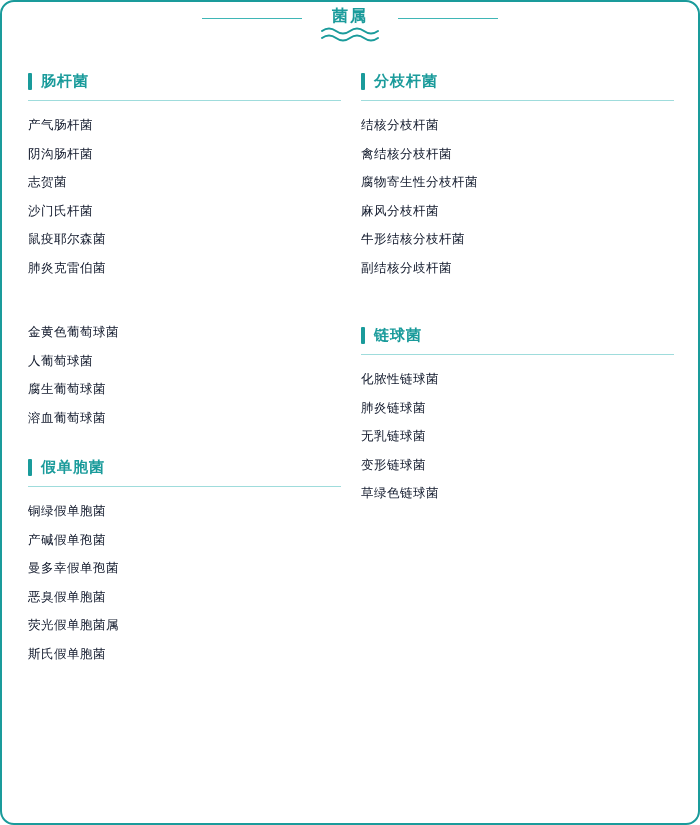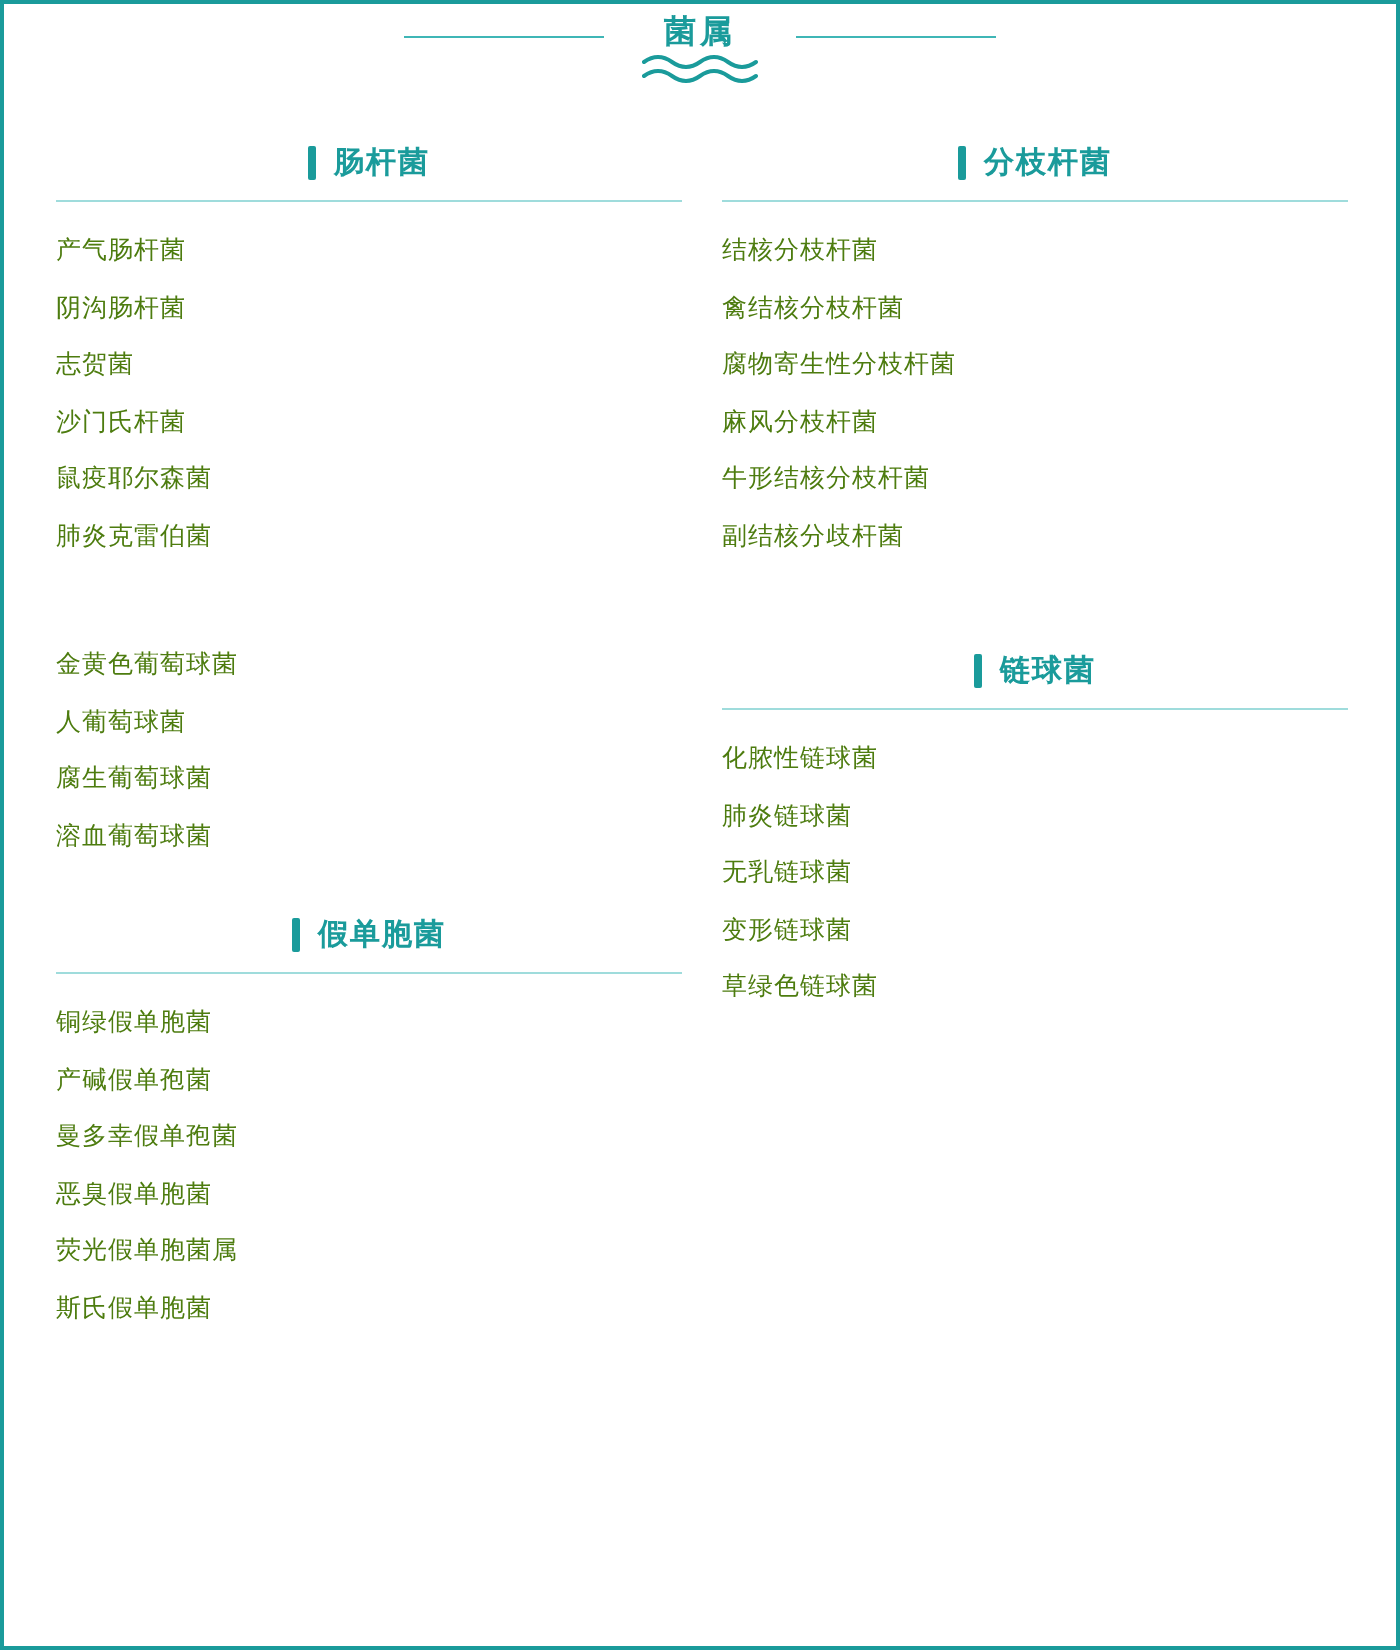--- a/index.html
+++ b/index.html
@@ -14,21 +14,21 @@
     color: #333333;
     overflow: hidden;
   }
 
   .page {
     position: relative;
     width: 700px;
     height: 825px;
     box-sizing: border-box;
     border: 2px solid #1a9b9b;
-    border-radius: 0;
+    border-radius: 14px;
     background: #ffffff;
   }
 
   
   .header {
     position: relative;
     height: 56px;
   }
   .header-rule {
     position: absolute;
@@ -77,21 +77,20 @@
   
   .section {
     margin-bottom: 30px;
   }
   .section-head {
     display: flex;
     align-items: center;
     gap: 9px;
     padding-bottom: 9px;
     border-bottom: 1px solid #9fdcdc;
-    justify-content: center;
   }
   .section-bar {
     width: 4px;
     height: 17px;
     background: #1a9b9b;
     border-radius: 1px;
     flex: 0 0 4px;
   }
   .section-title {
     font-size: 15px;
@@ -99,21 +98,21 @@
     color: #1a9b9b;
     letter-spacing: 1px;
   }
   .section-list {
     list-style: none;
     margin: 0;
     padding: 18px 0 0 0;
   }
   .section-list li {
     font-size: 12.5px;
-    color: #4d7c0f;
+    color: #0f172a;
     line-height: 1;
     margin-bottom: 16px;
     letter-spacing: 0.5px;
   }
   .section-list li:last-child { margin-bottom: 0; }
 
   
   .section.s-changan   { margin-bottom: 34px; }
   .section.s-putao     { margin-bottom: 34px; }
   .section.s-fenzhi    { margin-bottom: 52px; }

